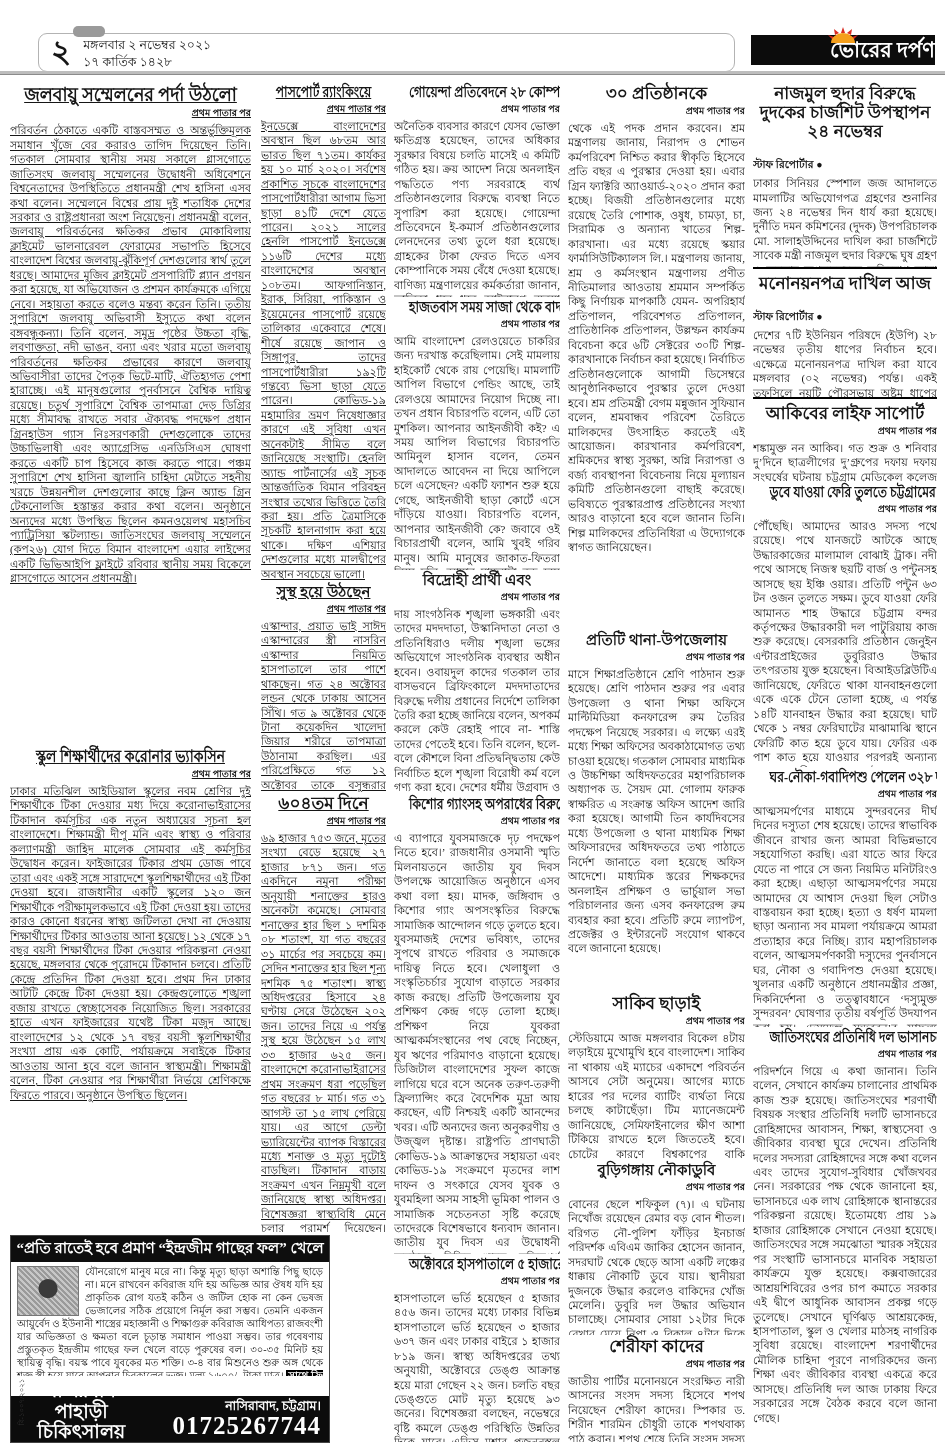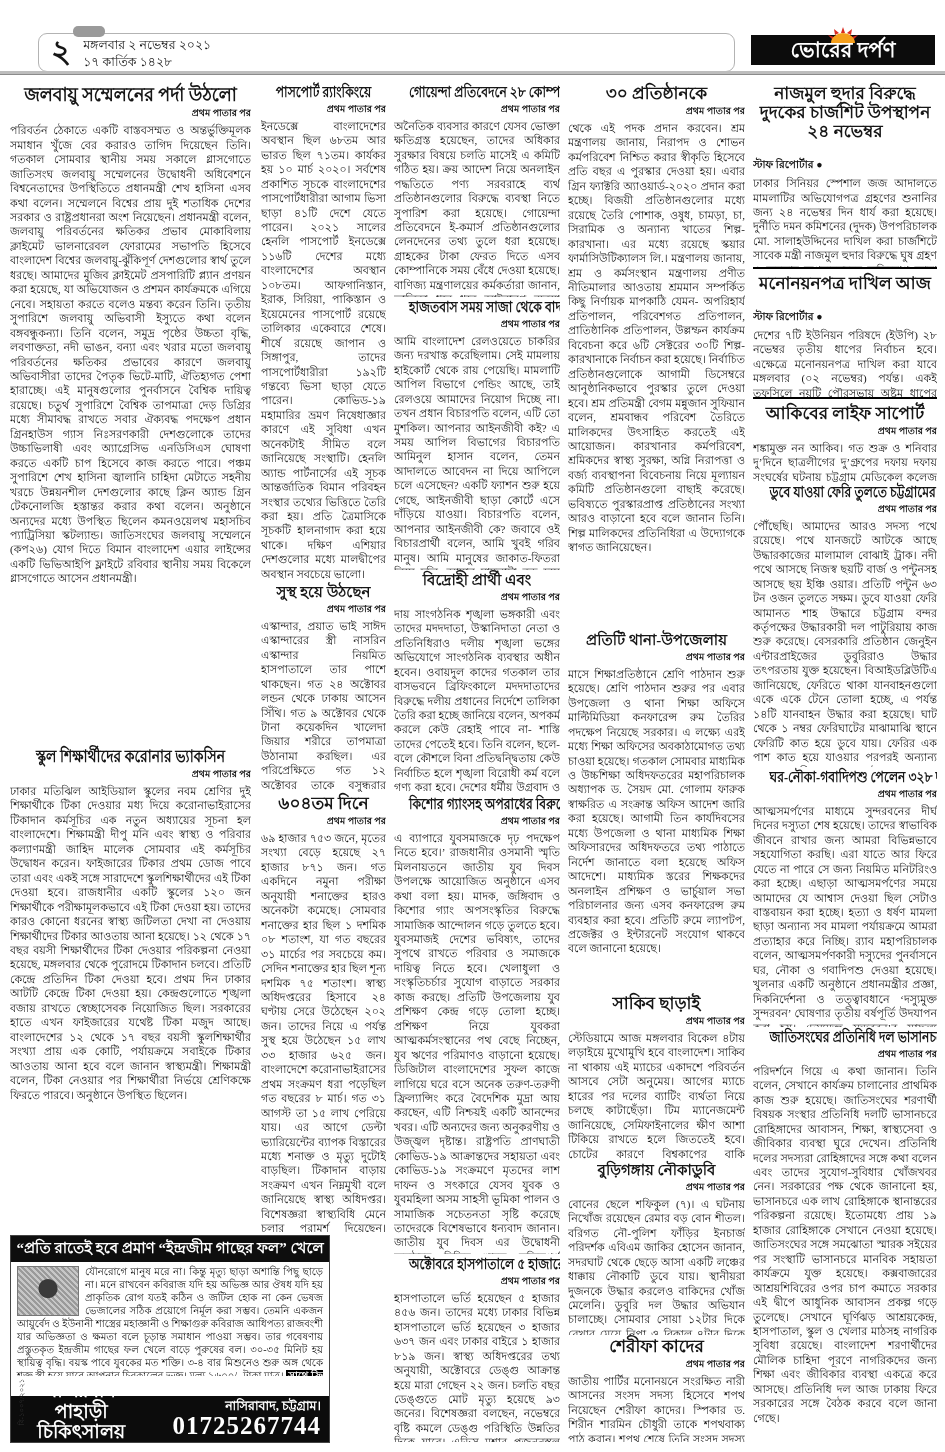--- a/index.html
+++ b/index.html
@@ -15,28 +15,28 @@
     display:flex; align-items:center;
   }
   .header-tab{ position:absolute; left:34px; top:-8px; width:32px; height:11px;
     background:#9a9a9a; border-radius:5px; }
   .page-number{ font-size:31px; font-weight:bold; line-height:1; padding:0 12px 2px 12px; }
   .date-block{ font-size:12.5px; line-height:1.35; padding-top:2px; }
   .masthead{
     position:absolute; right:10px; top:35px; width:184px; height:30px;
     background:#0c0c0c; color:#fff; text-align:center;
   }
-  .masthead-title{ font-weight:bold; font-size:21px; line-height:30px; position:relative; z-index:2; }
+  .masthead-title{ font-weight:bold; font-size:21px; line-height:30px; position:relative; z-index:2;text-align:right; }
   .sun-logo{ position:absolute; left:50%; top:-8px; transform:translateX(-50%); z-index:1; }
   .head-rule{ position:absolute; left:0; top:71px; width:945px; height:4px;
     background:#bdbdbd; border-bottom:1px solid #8b8b8b; }
 
   
   .content{ position:absolute; left:10px; top:82px; display:flex; gap:8px; }
-  .row{ display:flex; gap:10px; }
+  .row{ display:flex; gap:10px;text-decoration:underline; }
   .col{ display:block; }
   .story{ overflow:hidden; }
   .hl{ font-weight:bold; text-align:center; line-height:1.12; margin:2px 0 1px; }
   .hl-xl{ font-size:19px; }
   .hl-lg{ font-size:17px; }
   .hl-md{ font-size:15px; }
   .sq{ white-space:nowrap; transform:scaleX(0.82); transform-origin:50% 50%; }
   .sq9{ white-space:nowrap; transform:scaleX(0.92); transform-origin:50% 50%; }
   .cont{ font-size:9.5px; font-weight:bold; text-align:right; margin-bottom:2px; }
   .byline{ font-size:10.5px; font-weight:bold; margin:16px 0 2px; }

